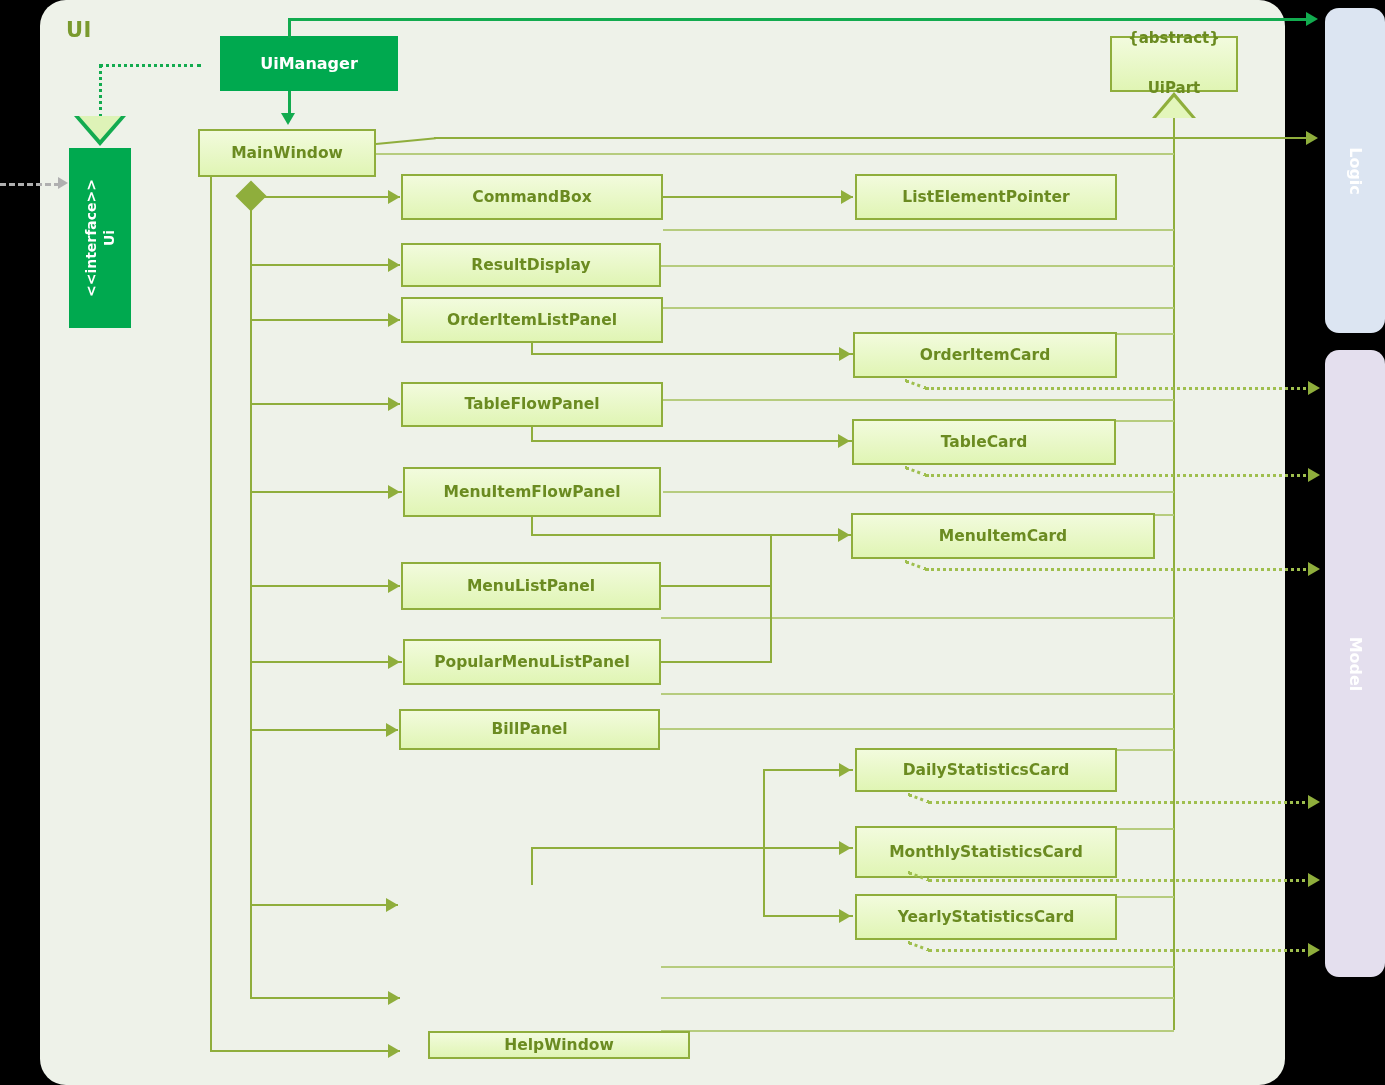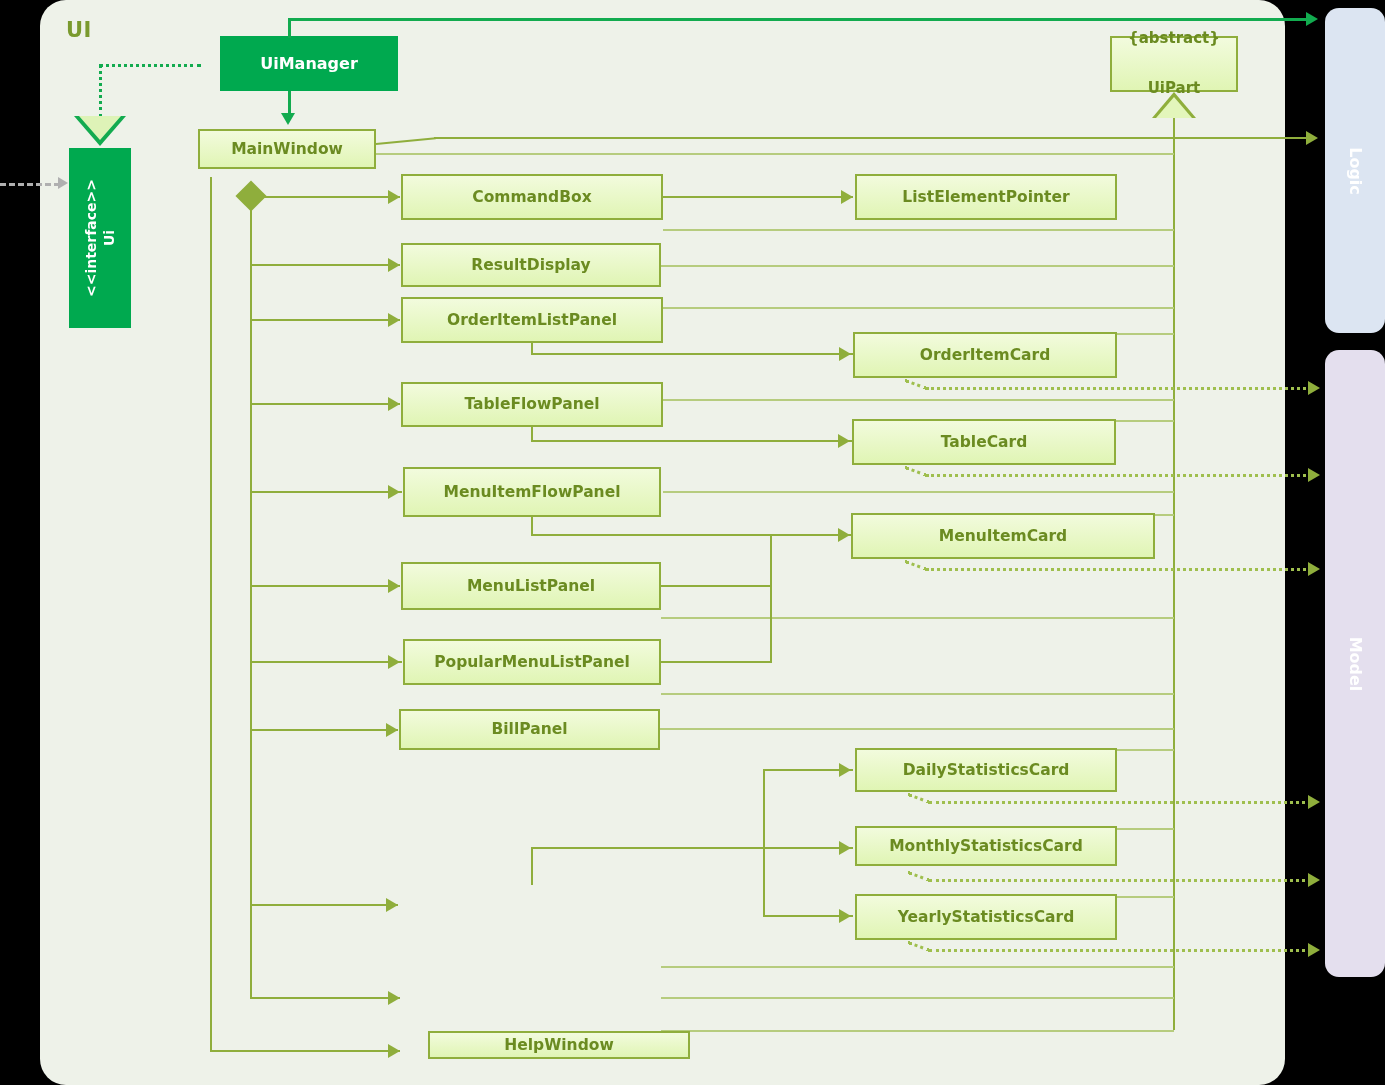--- a/index.html
+++ b/index.html
@@ -139,21 +139,21 @@
       <span class="s">&lt;&lt;interface&gt;&gt;</span>
       <span class="s">Ui</span>
     </span>
   </div>
 
    MainWindow (green down arrow) --&gt;
   <div class="ln v green thickv" style="left:288px;top:91px;height:26px;"></div>
   <div class="ah down-g" style="left:281px;top:113px;"></div>
 
   
-  <div class="cls" id="box-mainwindow" style="left:198px;top:129px;width:178px;height:40px;">
+  <div class="cls" id="box-mainwindow" style="left:198px;top:129px;width:178px;height:48px;">
     <span>MainWindow</span>
   </div>
 
    Logic (olive diagonal then long horizontal) --&gt;
   <div class="ln h" style="left:376px;top:143px;width:60px;height:2px;transform:rotate(-5.5deg);transform-origin:left center;"></div>
   <div class="ln h" style="left:434px;top:137px;width:876px;"></div>
   <div class="ah right" style="left:1306px;top:131px;"></div>
 
   
   <div class="diamond" style="left:240px;top:185px;"></div>
@@ -266,21 +266,21 @@
   </div>
   <div class="cls" style="left:852px;top:419px;width:264px;height:46px;">
     <span>TableCard</span>
   </div>
   <div class="cls" style="left:851px;top:513px;width:304px;height:46px;">
     <span>MenuItemCard</span>
   </div>
   <div class="cls" style="left:855px;top:748px;width:262px;height:44px;">
     <span>DailyStatisticsCard</span>
   </div>
-  <div class="cls" style="left:855px;top:826px;width:262px;height:40px;">
+  <div class="cls" style="left:855px;top:826px;width:262px;height:52px;">
     <span>MonthlyStatisticsCard</span>
   </div>
   <div class="cls" style="left:855px;top:894px;width:262px;height:46px;">
     <span>YearlyStatisticsCard</span>
   </div>
 
   
   
   <div class="ln h" style="left:663px;top:196px;width:190px;"></div>
   <div class="ah right" style="left:841px;top:190px;"></div>

